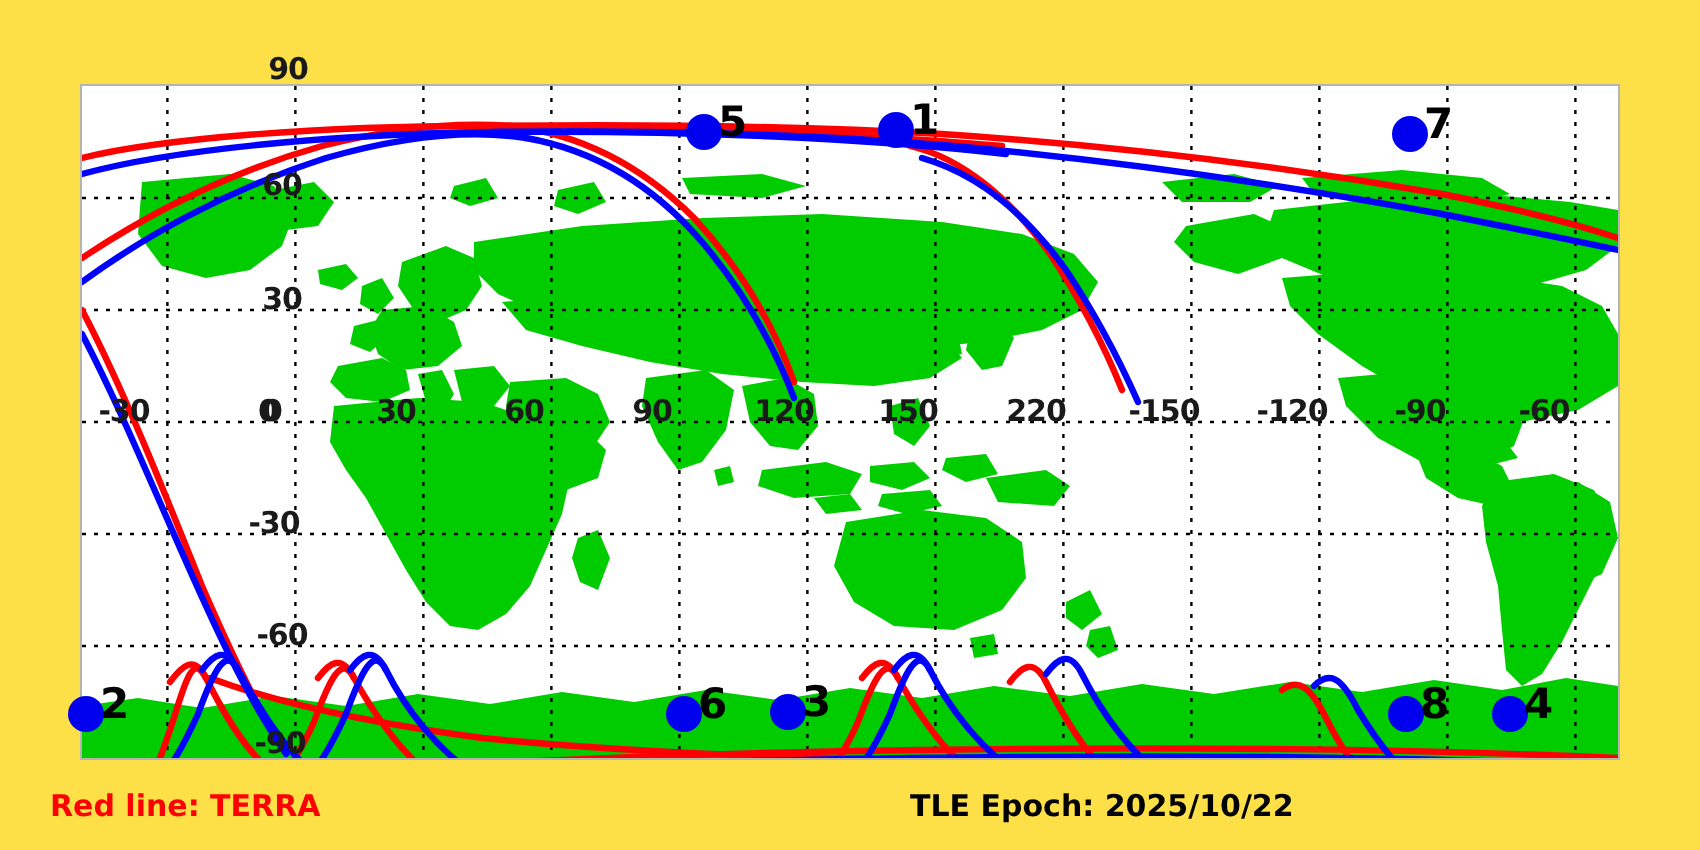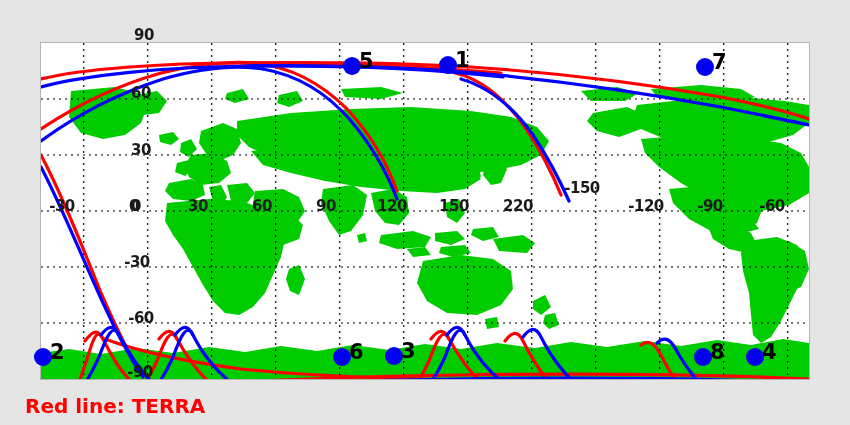--- a/index.html
+++ b/index.html
@@ -5,21 +5,21 @@
   html, body {
     margin: 0;
     padding: 0;
     background: #ffffff;
     font-family: "Liberation Sans", sans-serif;
   }
   #app {
     position: relative;
     width: 850px;
     height: 425px;
-    background: #e5e5e5;
+    background: #fde047;
     overflow: hidden;
   }
   
   #plot {
     position: absolute;
     left: 40px;
     top: 42px;
     width: 768px;
     height: 336px;
     background: #ffffff;
@@ -73,21 +73,21 @@
   #legend {
     position: absolute;
     left: 0;
     top: 392px;
     width: 850px;
     height: 28px;
   }
   .leg {
     position: absolute;
     font-family: "DejaVu Sans", sans-serif;
-    font-size: 20px;
+    font-size: 15px;
     font-weight: bold;
     white-space: nowrap;
     line-height: 1;
   }
   #leg-red  { left: 25px;  top: 4px; color: #ff0000; }
   #leg-blue { left: 252px; top: 4px; color: #0000ff; }
   #leg-tle  { left: 455px; top: 4px; color: #000000; }
 </style>
 </head>
 <body>
@@ -281,21 +281,21 @@
   <div class="tick lat-tick" style="left:140px; top:372px;">-90</div>
 
   <div class="tick lon-tick" style="left:62px;  top:206px;">-30</div>
   <div class="tick lon-tick" style="left:134px; top:206px;">0</div>
   <div class="tick lon-tick" style="left:198px; top:206px;">30</div>
   <div class="tick lon-tick" style="left:262px; top:206px;">60</div>
   <div class="tick lon-tick" style="left:326px; top:206px;">90</div>
   <div class="tick lon-tick" style="left:392px; top:206px;">120</div>
   <div class="tick lon-tick" style="left:454px; top:206px;">150</div>
   <div class="tick lon-tick" style="left:518px; top:206px;">220</div>
-  <div class="tick lon-tick" style="left:582px; top:188px;text-align:center;">-150</div>
+  <div class="tick lon-tick" style="left:582px; top:206px;text-align:center;">-150</div>
   <div class="tick lon-tick" style="left:646px; top:206px;text-align:right;">-120</div>
   <div class="tick lon-tick" style="left:710px; top:206px;">-90</div>
   <div class="tick lon-tick" style="left:772px; top:206px;">-60</div>
 
   <div class="sat" style="left:448px; top:65px;">
     <span class="dot"></span>
     <span class="num">1</span>
   </div>
   <div class="sat" style="left:43px; top:357px;">
     <span class="dot"></span>
@@ -321,15 +321,16 @@
     <span class="dot"></span>
     <span class="num">7</span>
   </div>
   <div class="sat" style="left:703px; top:357px;">
     <span class="dot"></span>
     <span class="num">8</span>
   </div>
 
   <div id="legend">
     <div class="leg" id="leg-red">Red line: TERRA</div>
+    <div class="leg" id="leg-tle">TLE Epoch: 2025/10/22</div>
   </div>
 
 </div>
 
 </body></html>

